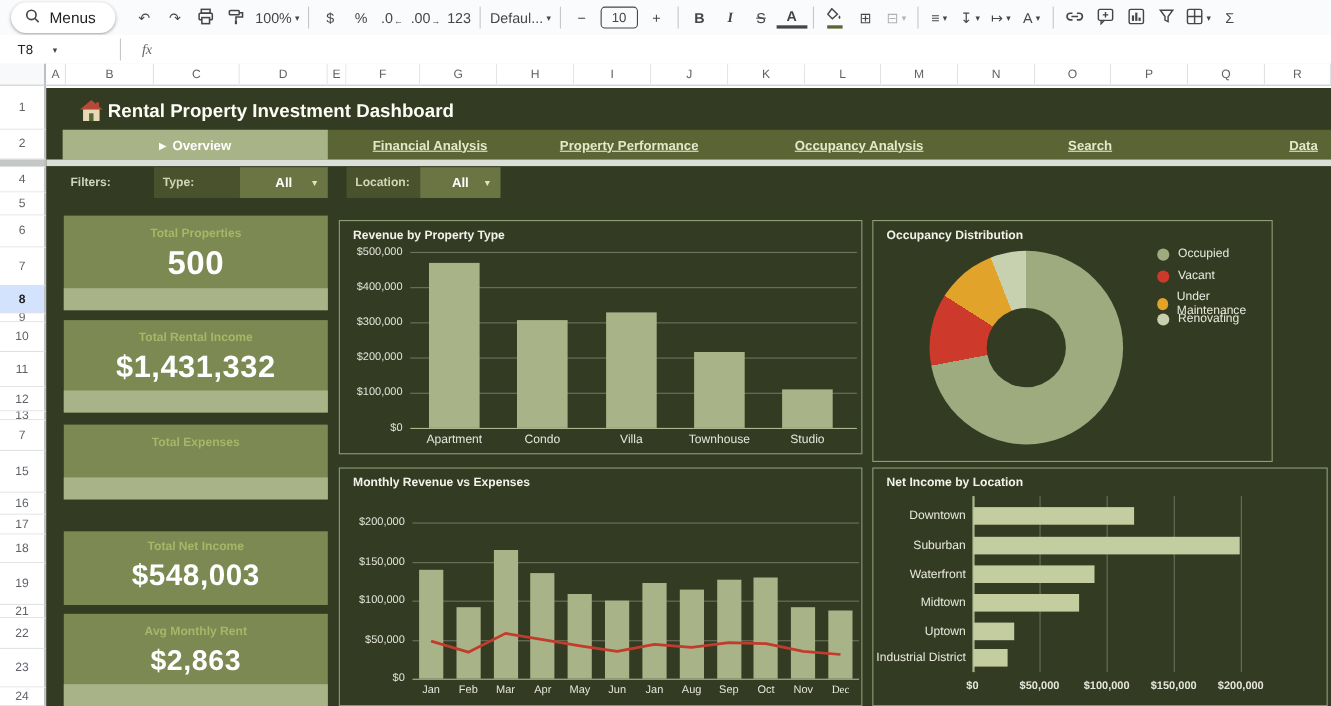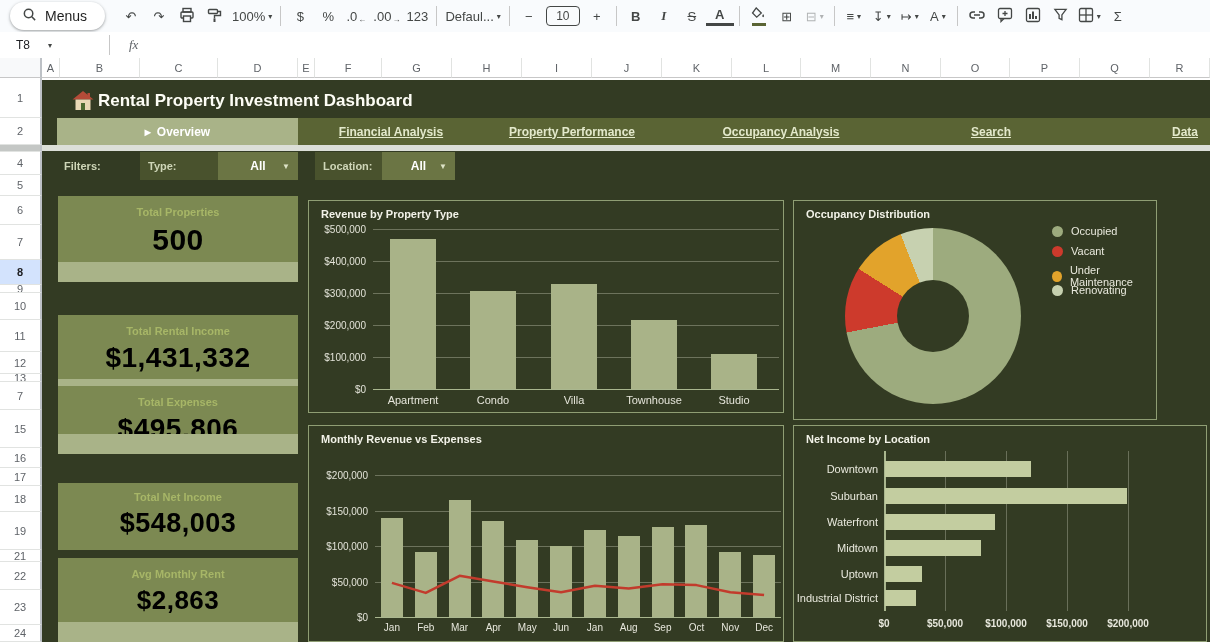--- a/index.html
+++ b/index.html
@@ -57,21 +57,21 @@
   .tab-link.right{transform:none;right:12px;left:auto;}
   .wstrip{position:absolute;left:0;top:65px;width:1168px;height:6px;background:#dcdfd8;}
   .filters{position:absolute;left:0;top:72px;width:1168px;height:28px;font-size:11px;font-weight:bold;color:#cfd6b8;}
   .fcell{position:absolute;top:0;height:28px;display:flex;align-items:center;box-sizing:border-box;}
   .flabelcell{background:var(--filter-cell,#49522d);padding-left:8px;}
   .fdd{background:var(--filter-dd,#6b7544);color:#fff;font-size:12px;justify-content:center;}
   .fdd .ar{position:absolute;right:8px;font-size:8px;color:#dde3c6;}
   
   .kpi{position:absolute;left:16px;width:240px;background:var(--card,#7c8952);}
   .kpi .lbl{margin-top:10px;text-align:center;font-size:11px;font-weight:bold;color:var(--card-label,#a7b667);}
-  .kpi .val{text-align:center;color:#000000;font-weight:bold;margin-top:5px;letter-spacing:.5px;}
+  .kpi .val{text-align:center;color:#ffffff;font-weight:bold;margin-top:5px;letter-spacing:.5px;}
   .kpi .strip{position:absolute;left:0;right:0;bottom:0;height:20px;background:var(--card-strip,#a9b388);}
   
   .panel{position:absolute;border:1px solid var(--panel-border,#8f9e74);background:var(--dash-bg,#333b23);box-sizing:border-box;}
   .ptitle{position:absolute;left:12px;top:7px;font-size:11px;font-weight:bold;color:#f2f2e8;}
   .tick-lab{position:absolute;font-size:10px;color:#e3e3d8;transform:translateY(-50%);text-align:right;}
   .gridline-h{position:absolute;height:1px;background:rgba(233,233,216,.32);}
   .gridline-h.zero{background:#aab78f;}
   .gridline-v{position:absolute;width:1px;background:rgba(233,233,216,.3);}
   .vbar{position:absolute;}
   .cat-lab{position:absolute;font-size:11px;color:#e6e6db;transform:translateX(-50%);white-space:nowrap;}
@@ -330,28 +330,27 @@
       <span class="ar">▼</span>
     </div>
   </div>
 
   <div id="kpis">
       <div class="kpi" style="top: 116px; height: 86px;">
         <div class="lbl">Total Properties</div>
         <div class="val" style="font-size: 30px;">500</div>
         <div class="strip"></div>
       </div>
-      <div class="kpi" style="top: 211px; height: 84px; margin-top: 24px;">
+      <div class="kpi" style="top: 211px; height: 84px;">
         <div class="lbl">Total Rental Income</div>
         <div class="val" style="font-size: 28px;">$1,431,332</div>
         <div class="strip"></div>
       </div>
       <div class="kpi" style="top: 306px; height: 68px;">
         <div class="lbl">Total Expenses</div>
-        <div class="val" style="font-size: 28px;">$495,806</div>
         <div class="strip"></div>
       </div>
       <div class="kpi" style="top: 403px; height: 67px;">
         <div class="lbl" style="margin-top: 8px;">Total Net Income</div>
         <div class="val" style="font-size: 27px;">$548,003</div>
       </div>
       <div class="kpi" style="top: 478px; height: 84px;">
         <div class="lbl">Avg Monthly Rent</div>
         <div class="val" style="font-size: 26px;">$2,863</div>
         <div class="strip"></div>
@@ -431,21 +430,21 @@
       <div class="cat-lab sm" style="left: 285.917px; top: 196px;">Jan</div>
       <div class="vbar" style="left: 308.75px; width: 22px; top: 110.06px; height: 80.94px; background: rgb(169, 179, 136);"></div>
       <div class="cat-lab sm" style="left: 319.75px; top: 196px;">Aug</div>
       <div class="vbar" style="left: 342.583px; width: 22px; top: 100.83px; height: 90.17px; background: rgb(169, 179, 136);"></div>
       <div class="cat-lab sm" style="left: 353.583px; top: 196px;">Sep</div>
       <div class="vbar" style="left: 376.417px; width: 22px; top: 99.41px; height: 91.59px; background: rgb(169, 179, 136);"></div>
       <div class="cat-lab sm" style="left: 387.417px; top: 196px;">Oct</div>
       <div class="vbar" style="left: 410.25px; width: 22px; top: 126.39px; height: 64.61px; background: rgb(169, 179, 136);"></div>
       <div class="cat-lab sm" style="left: 421.25px; top: 196px;">Nov</div>
       <div class="vbar" style="left: 444.083px; width: 22px; top: 129.23px; height: 61.77px; background: rgb(169, 179, 136);"></div>
-      <div class="cat-lab sm" style="left: 455.083px; top: 196px;">Dec</div>
+      <div class="cat-lab sm" style="left: 455.083px; top: 196px; font-family: Liberation Serif, serif;">Dec</div>
       <svg class="lineplot" width="476" height="217">
         <polyline points="82.91666666666667,156.9 116.75,166.9 150.58333333333334,149.8 184.41666666666669,155.5 218.25,161.2 252.08333333333337,166.2 285.9166666666667,159.8 319.75,162.6 353.58333333333337,158.3 387.4166666666667,159.1 421.25000000000006,166.2 455.08333333333337,169.0" fill="none" stroke="#c23b2c" stroke-width="2.5" stroke-linejoin="round"></polyline>
       </svg>
     </div>
   <div class="panel" id="p4" style="left:751px;top:345px;width:414px;height:217px;">
       <div class="ptitle">Net Income by Location</div>
       <div class="gridline-v" style="left: 90px; top: 25px; height: 160px; background: rgb(170, 183, 143); width: 2px;"></div>
       <div class="cat-lab sm" style="left: 90px; top: 192px; font-weight: bold;">$0</div>
       <div class="gridline-v" style="left: 151px; top: 25px; height: 160px;"></div>
       <div class="cat-lab sm" style="left: 151px; top: 192px; font-weight: bold;">$50,000</div>

